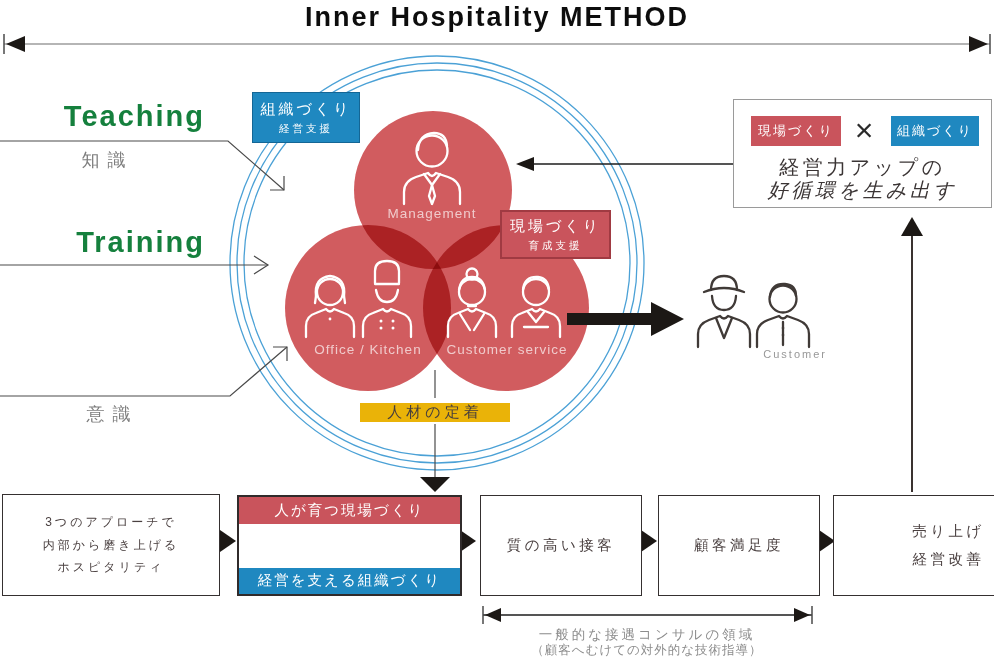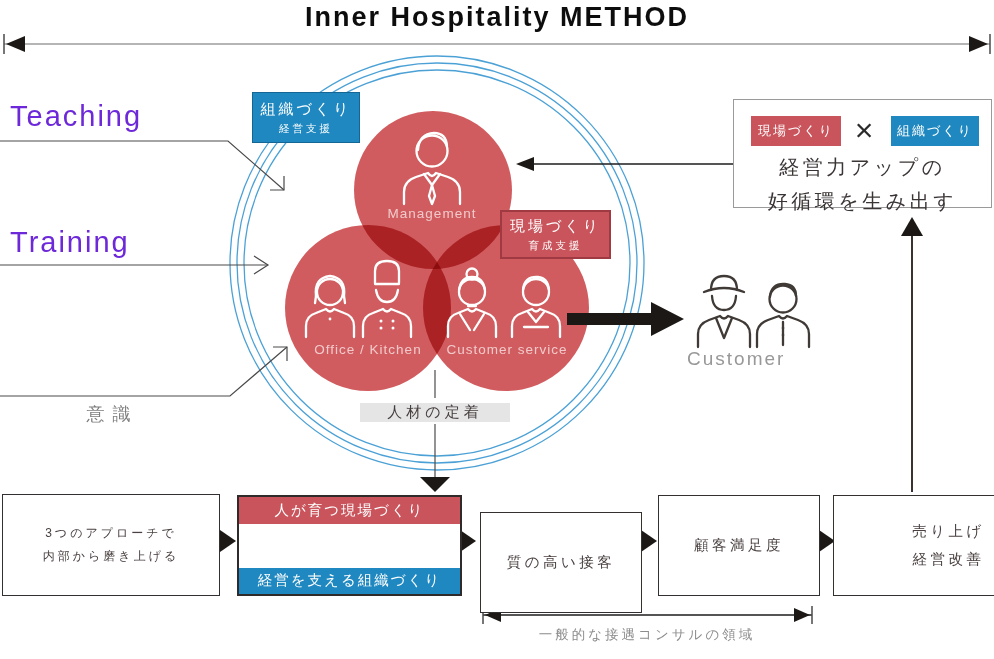--- a/index.html
+++ b/index.html
@@ -8,30 +8,30 @@
     --border_dark:#353030; --red_border:#a03a42; --gray_line:#b5b5b5;
   }
   html,body{margin:0;padding:0;background:#fff;}
   .canvas{position:relative;width:994px;height:659px;background:#fff;overflow:hidden;
           font-family:"Liberation Sans","DejaVu Sans",sans-serif;}
   svg.layer{position:absolute;left:0;top:0;}
   .abs{position:absolute;}
   .ctr{display:flex;flex-direction:column;align-items:center;justify-content:center;text-align:center;}
   .title{left:0;top:2px;width:994px;text-align:center;font-size:27px;font-weight:800;
          letter-spacing:2px;color:#0d0d0d;}
-  .en-label{font-weight:400;font-size:29px;letter-spacing:2px;color:#6d28d9;text-align:left;}
+  .en-label{font-weight:700;font-size:29px;letter-spacing:2px;color:#15803d;text-align:right;}
   .jp-sub{font-size:18px;letter-spacing:8px;color:#7d7d7d;text-align:center;}
   .circle-label{font-size:13.5px;letter-spacing:1px;color:rgba(255,255,255,0.68);text-align:center;}
   .tagbox{color:#fff;}
   .tagbox .t1{font-size:15px;letter-spacing:3px;}
   .tagbox .t2{font-size:10.5px;letter-spacing:3px;margin-top:3px;}
   .org-tag{background:var(--blue);border:1px solid rgba(0,40,70,0.35);}
   .field-tag{background:var(--red);border:2px solid var(--red_border);}
-  .retention{font-size:15px;letter-spacing:4px;color:var(--dark_text);text-align:center;background:#e5e5e5;}
-  .customer-lbl{font-size:19px;letter-spacing:2px;color:#989898;text-align:left;}
+  .retention{font-size:15px;letter-spacing:4px;color:var(--dark_text);text-align:center;background:#eab308;}
+  .customer-lbl{font-size:11px;letter-spacing:2px;color:#989898;text-align:right;}
   .synergy{background:#fff;border:1px solid #9a9a9a;}
   .synergy .mini-tag{position:absolute;color:#fff;font-size:13px;letter-spacing:2px;
                      display:flex;align-items:center;justify-content:center;}
   .synergy .op{position:absolute;font-size:32px;font-weight:400;color:#2b2b2b;
                display:flex;align-items:center;justify-content:center;}
   .synergy .ln{position:absolute;width:100%;text-align:center;font-size:20px;
                letter-spacing:3.5px;color:#3a3434;}
   .flow-box{background:#fff;border:1px solid var(--border_dark);color:#4a4040;}
   .flow-box .ln{font-size:12px;letter-spacing:3px;line-height:1.9;}
   .flow-box .big{font-size:14.5px;letter-spacing:3.5px;line-height:1.9;}
@@ -196,20 +196,21 @@
       <line class="tick" x1="483" y1="606" x2="483" y2="624"></line>
       <line class="tick" x1="812" y1="606" x2="812" y2="624"></line>
       <polygon class="fillblk" points="501,608 501,622 485,615"></polygon>
       <polygon class="fillblk" points="794,608 794,622 810,615"></polygon>
     </g>
   </svg>
 
   <div class="abs title">Inner Hospitality METHOD</div>
 
   <div class="abs en-label" style="left:10px;top:100px;width:195px;">Teaching</div>
+  <div class="abs jp-sub" style="left:10px;top:148px;width:195px;">知識</div>
 
   <div class="abs en-label" style="left:10px;top:226px;width:195px;">Training</div>
 
   <div class="abs jp-sub" style="left:10px;top:402px;width:205px;">意識</div>
 
   <div class="abs circle-label" style="left:352px;top:206px;width:160px;">Management</div>
   <div class="abs circle-label" style="left:288px;top:342px;width:160px;">Office / Kitchen</div>
   <div class="abs circle-label" style="left:427px;top:342px;width:160px;">Customer service</div>
 
   <div class="abs ctr tagbox org-tag" style="left:252px;top:92px;width:106px;height:49px;">
@@ -223,41 +224,43 @@
 
   <div class="abs retention" style="left:360px;top:403px;width:150px;">人材の定着</div>
 
   <div class="abs customer-lbl" style="left:687px;top:348px;width:140px;">Customer</div>
 
   <div class="abs synergy" style="left:733px;top:99px;width:257px;height:107px;">
     <div class="mini-tag" style="left:17px;top:16px;width:90px;height:30px;background:var(--red);">現場づくり</div>
     <div class="op" style="left:113px;top:13px;width:34px;height:34px;">×</div>
     <div class="mini-tag" style="left:157px;top:16px;width:88px;height:30px;background:var(--blue);">組織づくり</div>
     <div class="ln" style="top:54px;">経営力アップの</div>
-    <div class="ln" style="top:88px;">好循環を生み出す</div>
+    <div class="ln" style="top:77px;font-style:italic;">好循環を生み出す</div>
   </div>
 
   <div class="abs ctr flow-box" style="left:2px;top:494px;width:216px;height:100px;">
     <div class="ln">3つのアプローチで</div>
     <div class="ln">内部から磨き上げる</div>
+    <div class="ln">ホスピタリティ</div>
   </div>
 
   <div class="abs stack" style="left:237px;top:495px;width:221px;height:97px;">
     <div class="half r">人が育つ現場づくり</div>
     <div class="half b">経営を支える組織づくり</div>
   </div>
 
-  <div class="abs ctr flow-box" style="left:480px;top:512px;width:160px;height:99px;">
+  <div class="abs ctr flow-box" style="left:480px;top:495px;width:160px;height:99px;">
     <div class="big">質の高い接客</div>
   </div>
 
   <div class="abs ctr flow-box" style="left:658px;top:495px;width:160px;height:99px;">
     <div class="big">顧客満足度</div>
   </div>
 
   <div class="abs ctr flow-box" style="left:833px;top:495px;width:157px;height:99px;padding-left:36px;">
     <div class="big">売り上げ</div>
     <div class="big">経営改善</div>
   </div>
 
   <div class="abs scope l1" style="left:447px;top:626px;width:400px;">一般的な接遇コンサルの領域</div>
+  <div class="abs scope l2" style="left:447px;top:642px;width:400px;">（顧客へむけての対外的な技術指導）</div>
 
 </div>
 
 </body></html>

